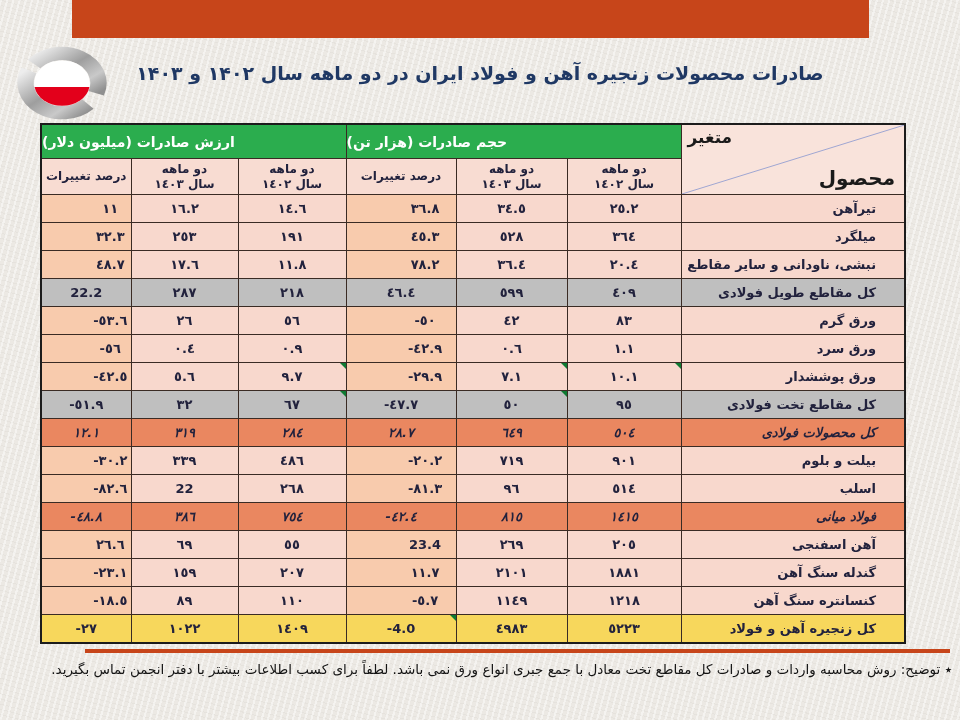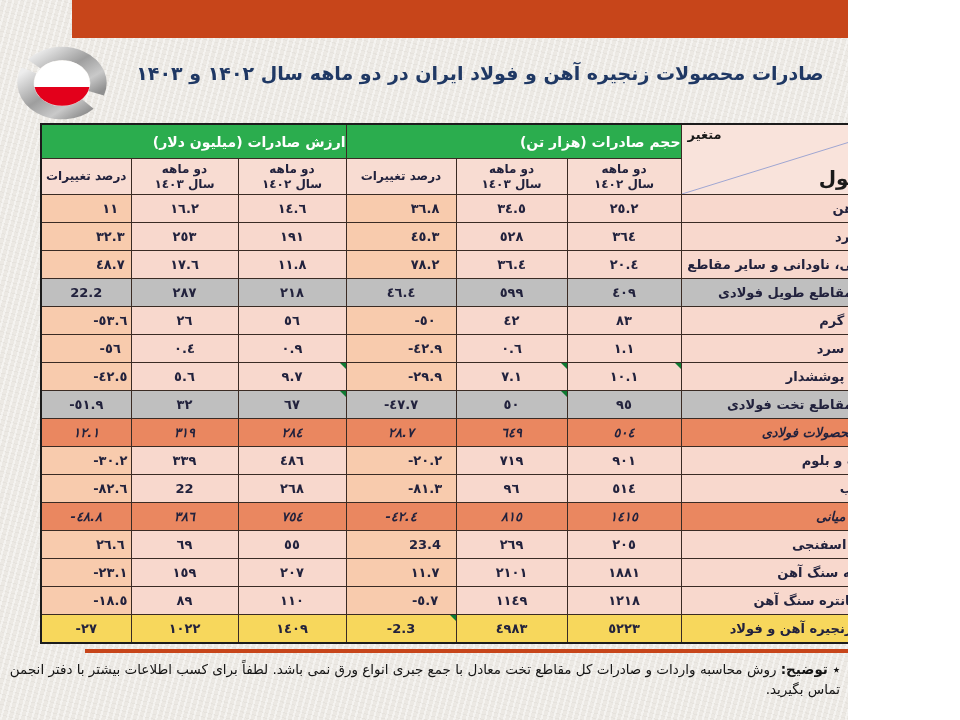--- a/index.html
+++ b/index.html
@@ -1,21 +1,21 @@
 <!DOCTYPE html>
 <html lang="fa"><head>
 <meta charset="utf-8">
 <style>
   html,body{margin:0;padding:0;}
   body{
     width:960px;height:720px;overflow:hidden;
     font-family:"DejaVu Sans", sans-serif;
   }
   .slide{
-    position:relative;width:848px;height:720px;overflow:hidden;
+    position:relative;width:960px;height:720px;overflow:hidden;
     background-color:#ECE9E4;
     background-image:
       repeating-linear-gradient(105deg, rgba(255,255,255,.45) 0 2px, rgba(255,255,255,0) 2px 6px),
       repeating-linear-gradient(15deg, rgba(175,170,162,.10) 0 1px, rgba(0,0,0,0) 1px 5px);
   }
   .top-bar{
     position:absolute;left:72px;top:0;width:797px;height:38px;
     background:#C7451A;
   }
   .logo{position:absolute;left:14px;top:44px;width:96px;height:78px;}
@@ -30,33 +30,33 @@
     border-collapse:collapse;table-layout:fixed;direction:rtl;
     border:2px solid #1c1c1c;
     font-family:"DejaVu Sans", sans-serif;
   }
   table.exports th, table.exports td{
     border:1px solid #3a2b24;padding:0;vertical-align:middle;
     overflow:hidden;position:relative;
   }
   thead tr.group-row th.grp{
     height:33px;background:#2BAD4E;color:#ffffff;
-    font-size:14px;font-weight:bold;text-align:right;
+    font-size:14px;font-weight:bold;text-align:left;
   }
   thead tr.sub-row th{
     height:35px;background:#F8DCD2;color:#22223d;
     font-size:12px;font-weight:bold;text-align:center;line-height:1.25;
   }
   th.diag{
     background:#F9E3DB;padding:0;
   }
   th.diag svg.diag-line{position:absolute;left:0;top:0;width:100%;height:100%;}
   .diag-var{
     position:absolute;top:2px;left:6px;
-    font-size:13px;font-weight:bold;color:#1a1a1a;direction:rtl;
+    font-size:17px;font-weight:bold;color:#1a1a1a;direction:rtl;
   }
   .diag-prod{
     position:absolute;bottom:4px;right:9px;
     font-size:20px;font-weight:bold;color:#1a1a1a;direction:rtl;
   }
   tbody tr{height:28px;}
   tbody td{
     font-size:13px;font-weight:bold;color:#22223d;text-align:center;
   }
   tbody td.num{direction:ltr;}
@@ -75,21 +75,21 @@
   
   .footer-rule{
     position:absolute;left:85px;top:649px;width:865px;height:4px;
     background:#C7451A;
   }
   .footer-note{
     position:absolute;top:659px;left:6px;right:8px;margin:0;
     direction:rtl;text-align:right;
     font-size:13.5px;color:#141414;line-height:1.5;
   }
-  .footer-note .lbl{font-weight:bold;}
+  .footer-note .lbl{font-weight:normal;}
 </style>
 </head>
 <body>
 
 <div class="slide">
 
   <div class="top-bar"></div>
 
   <div class="logo">
     <svg viewBox="0 0 100 100" width="96" height="78" preserveAspectRatio="none">
@@ -286,21 +286,21 @@
           <td class="num">١١٤٩</td>
           <td class="num col-pct">-٥.٧</td>
           <td class="num">١١٠</td>
           <td class="num">٨٩</td>
           <td class="num col-pct">-١٨.٥</td>
         </tr>
         <tr class="row-yellow">
           <td class="product">کل زنجیره آهن و فولاد</td>
           <td class="num">٥٢٢٣</td>
           <td class="num">٤٩٨٣</td>
-          <td class="num col-pct marked">-2.3</td>
+          <td class="num col-pct marked">-4.0</td>
           <td class="num">١٤٠٩</td>
           <td class="num">١٠٢٢</td>
           <td class="num col-pct">-٢٧</td>
         </tr>
       </tbody>
   </table>
 
   <div class="footer-rule"></div>
   <p class="footer-note"><span class="lbl">٭ توضیح:</span> <span>روش محاسبه واردات و صادرات کل مقاطع تخت معادل با جمع جبری انواع ورق نمی باشد. لطفاً برای کسب اطلاعات بیشتر با دفتر انجمن تماس بگیرید.</span></p>
 

